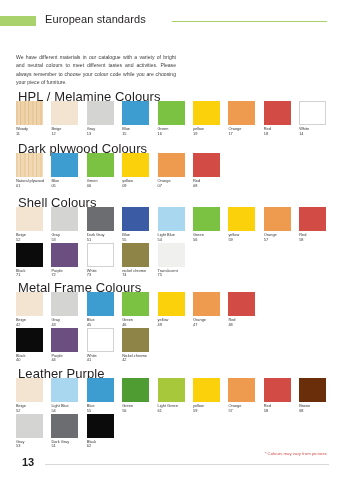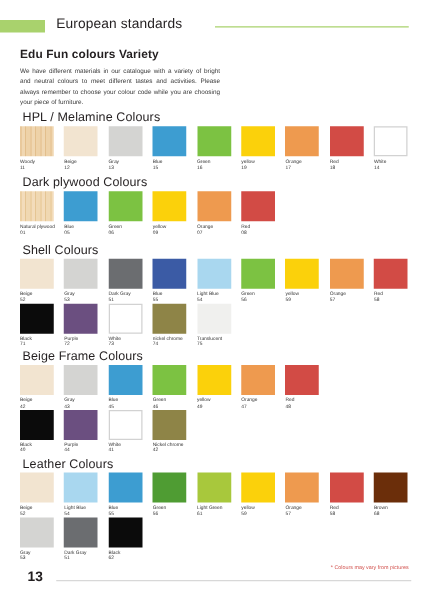--- a/index.html
+++ b/index.html
@@ -30,21 +30,21 @@
   }
   .intro-body{
     position:absolute;left:16px;top:53px;width:160px;
     font-size:5.1px;line-height:1.62;color:#3a3a3a;
     text-align:justify;
   }
 
   
   .section-title{
     position:absolute;left:18px;
-    font-size:10px;font-weight:400;color:#231f20;letter-spacing:.1px;
+    font-size:13px;font-weight:400;color:#231f20;letter-spacing:.1px;
     white-space:nowrap;
   }
   .swatch-row{position:absolute;left:16px;}
   .swatch{
     position:absolute;top:0;width:27px;
   }
   .chip{
     width:27px;height:24px;display:block;
   }
   .chip.bordered{box-sizing:border-box;border:1px solid #d2d2d2;}
@@ -91,21 +91,20 @@
 <body>
 
 <div class="page">
 
   <div class="header">
     <div class="header-accent"></div>
     <div class="header-title">European standards</div>
     <div class="header-rule"></div>
   </div>
 
-  <div class="intro-title">Edu Fun colours Variety</div>
   <div class="intro-body">We have different materials in our catalogue with a variety of bright and neutral colours to meet different tastes and activities. Please always remember to choose your colour code while you are choosing your piece of furniture.</div>
 
   <div id="sections-root">
       <div class="section-title" style="top: 89px;">HPL / Melamine Colours</div>
       <div class="swatch-row" style="top: 101px; height: 35.5px; width: 320px;">
         <div class="swatch" style="left: 0px;">
           <span class="chip woody"></span>
           <span class="sw-name">Woody</span>
           <span class="sw-code">11</span>
         </div>
@@ -251,21 +250,21 @@
           <span class="chip" style="background: rgb(142, 132, 71);"></span>
           <span class="sw-name">nickel chrome</span>
           <span class="sw-code">74</span>
         </div>
         <div class="swatch" style="left: 141.6px;">
           <span class="chip" style="background: rgb(240, 240, 238);"></span>
           <span class="sw-name">Translucent</span>
           <span class="sw-code">75</span>
         </div>
       </div>
-      <div class="section-title" style="top: 280px;">Beige Frame Colours</div>
+      <div class="section-title" style="top: 280px;">Metal Frame Colours</div>
       <div class="swatch-row" style="top: 292px; height: 35.5px; width: 320px;">
         <div class="swatch" style="left: 0px;">
           <span class="chip" style="background: rgb(242, 228, 208);"></span>
           <span class="sw-name">Beige</span>
           <span class="sw-code">42</span>
         </div>
         <div class="swatch" style="left: 35.4px;">
           <span class="chip" style="background: rgb(212, 212, 210);"></span>
           <span class="sw-name">Gray</span>
           <span class="sw-code">43</span>
@@ -311,21 +310,21 @@
           <span class="chip bordered" style="background: rgb(255, 255, 255);"></span>
           <span class="sw-name">White</span>
           <span class="sw-code">41</span>
         </div>
         <div class="swatch" style="left: 106.2px;">
           <span class="chip" style="background: rgb(142, 132, 71);"></span>
           <span class="sw-name">Nickel chrome</span>
           <span class="sw-code">42</span>
         </div>
       </div>
-      <div class="section-title" style="top: 366px;">Leather Colours</div>
+      <div class="section-title" style="top: 366px;">Leather Purple</div>
       <div class="swatch-row" style="top: 378px; height: 35.5px; width: 320px;">
         <div class="swatch" style="left: 0px;">
           <span class="chip" style="background: rgb(242, 228, 208);"></span>
           <span class="sw-name">Beige</span>
           <span class="sw-code">52</span>
         </div>
         <div class="swatch" style="left: 35.4px;">
           <span class="chip" style="background: rgb(169, 215, 239);"></span>
           <span class="sw-name">Light Blue</span>
           <span class="sw-code">54</span>

